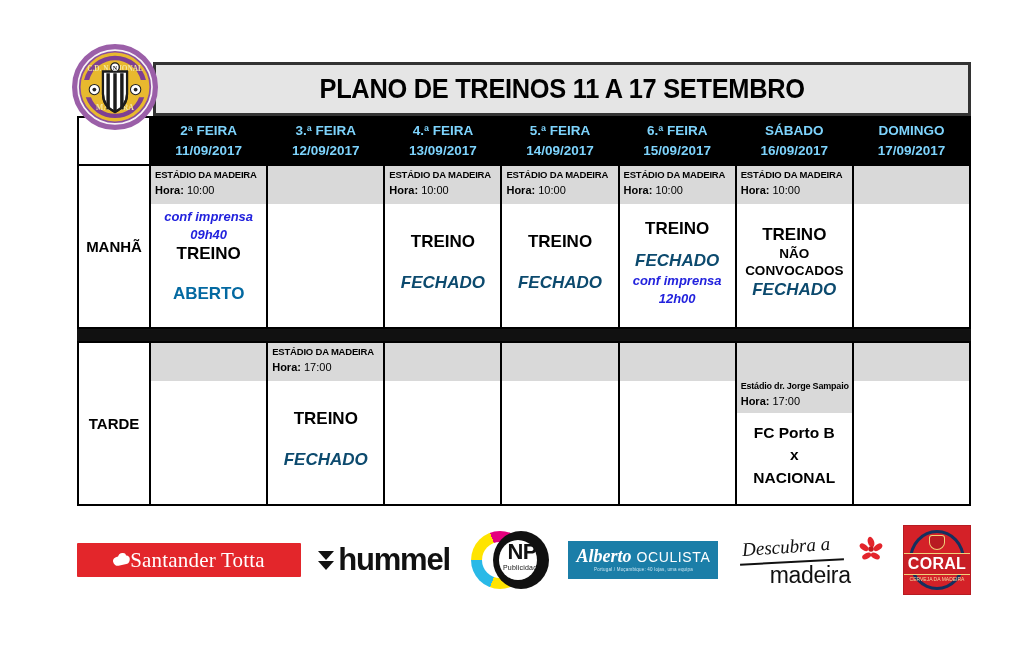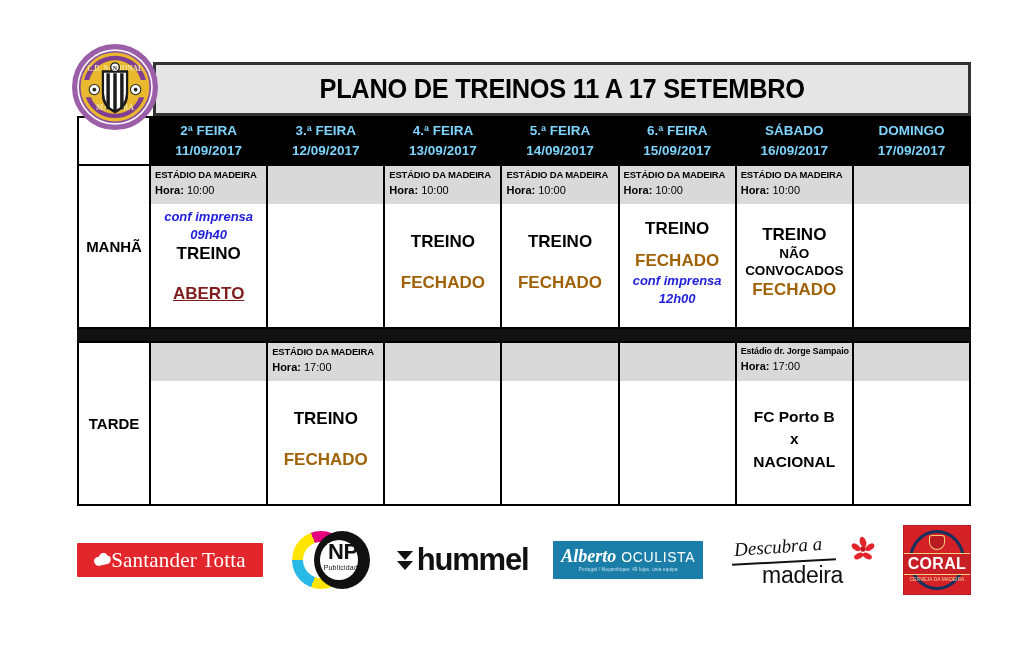--- a/index.html
+++ b/index.html
@@ -124,21 +124,21 @@
     box-sizing: border-box;
   }
   .slot-venue {
     font-size: 9.5px;
     font-weight: bold;
     color: #000000;
     line-height: 1.25;
     white-space: nowrap;
     letter-spacing: -0.2px;
   }
-  .slot-venue.mixed { font-size: 9px; }
+  .slot-venue.mixed { font-size: 9px; margin-top: 35px; }
   .slot-hour {
     font-size: 11px;
     color: #000000;
     line-height: 1.3;
     margin-top: 2px;
   }
   .slot-hour b { font-weight: bold; }
   .slot-body {
     flex: 1 1 auto;
     display: flex;
@@ -168,22 +168,22 @@
     font-size: 13.5px;
     font-weight: bold;
     color: #000000;
     line-height: 1.2;
   }
   .ln-status {
     font-size: 17px;
     font-weight: bold;
     line-height: 1.3;
   }
-  .ln-status.aberto  { color: #7f1d1d; text-decoration: underline; }
-  .ln-status.fechado { color: #a16207; }
+  .ln-status.aberto  { color: #0369a1; }
+  .ln-status.fechado { color: #0c4a6e; font-style: italic; }
   .ln-match {
     font-size: 15.5px;
     font-weight: bold;
     color: #000000;
     line-height: 1.45;
   }
   .gap-sm { height: 10px; }
   .gap-md { height: 18px; }
 
   
@@ -209,21 +209,21 @@
   }
   .sponsor {
     display: flex;
     align-items: center;
     justify-content: center;
   }
 
   
   .sp-santander {
     background: #e3262b;
-    width: 186px;
+    width: 224px;
     height: 34px;
     border-radius: 1px;
     display: flex;
     align-items: center;
     justify-content: center;
   }
   .sp-santander .flame {
     width: 17px; height: 15px;
     position: relative;
   }
@@ -759,37 +759,37 @@
   <div class="sponsors">
 
     <div class="sponsor">
       <div class="sp-santander">
         <span class="flame"></span>
         <span class="txt">Santander Totta</span>
       </div>
     </div>
 
     <div class="sponsor">
+      <div class="sp-hummel">
+        <span class="chev">
+            <i></i>
+            <i></i>
+          </span>
+        <span class="txt">hummel</span>
+      </div>
+    </div>
+
+    <div class="sponsor">
       <div class="sp-np">
         <span class="ring"></span>
         <span class="blob"></span>
         <span class="np-txt">
           <span class="np-big">NP</span>
           <span class="np-small">Publicidade</span>
         </span>
-      </div>
-    </div>
-
-    <div class="sponsor">
-      <div class="sp-hummel">
-        <span class="chev">
-            <i></i>
-            <i></i>
-          </span>
-        <span class="txt">hummel</span>
       </div>
     </div>
 
     <div class="sponsor">
       <div class="sp-alberto">
         <span class="row1">
           <span class="al">Alberto</span>
           <span class="oc">OCULISTA</span>
         </span>
         <span class="row2">Portugal / Moçambique: 40 lojas, uma equipa</span>

